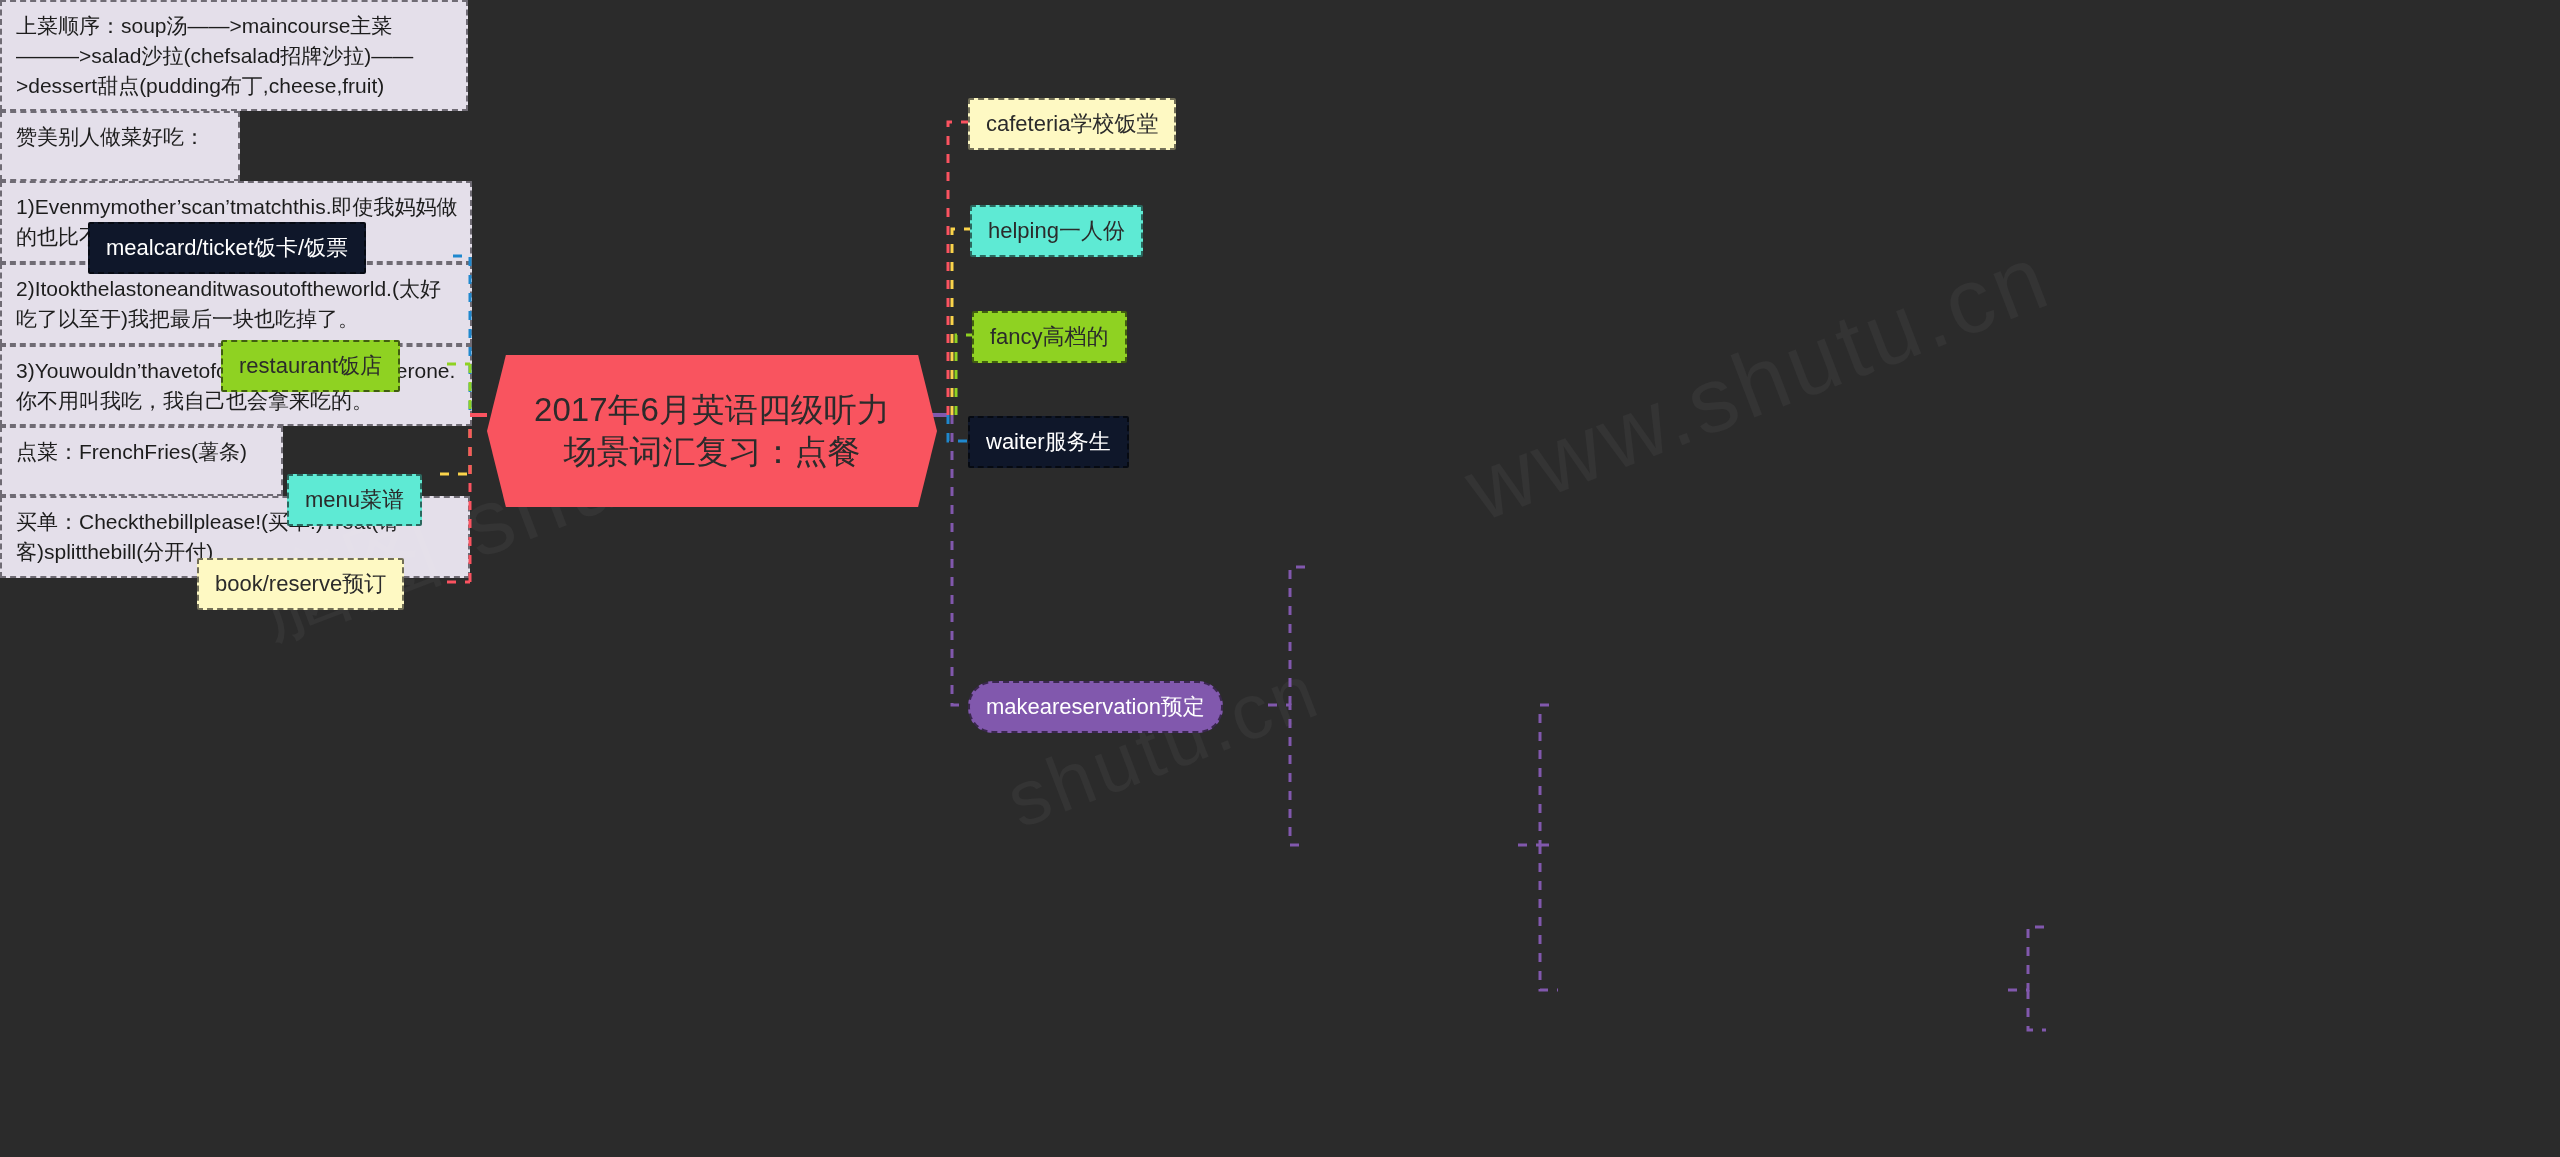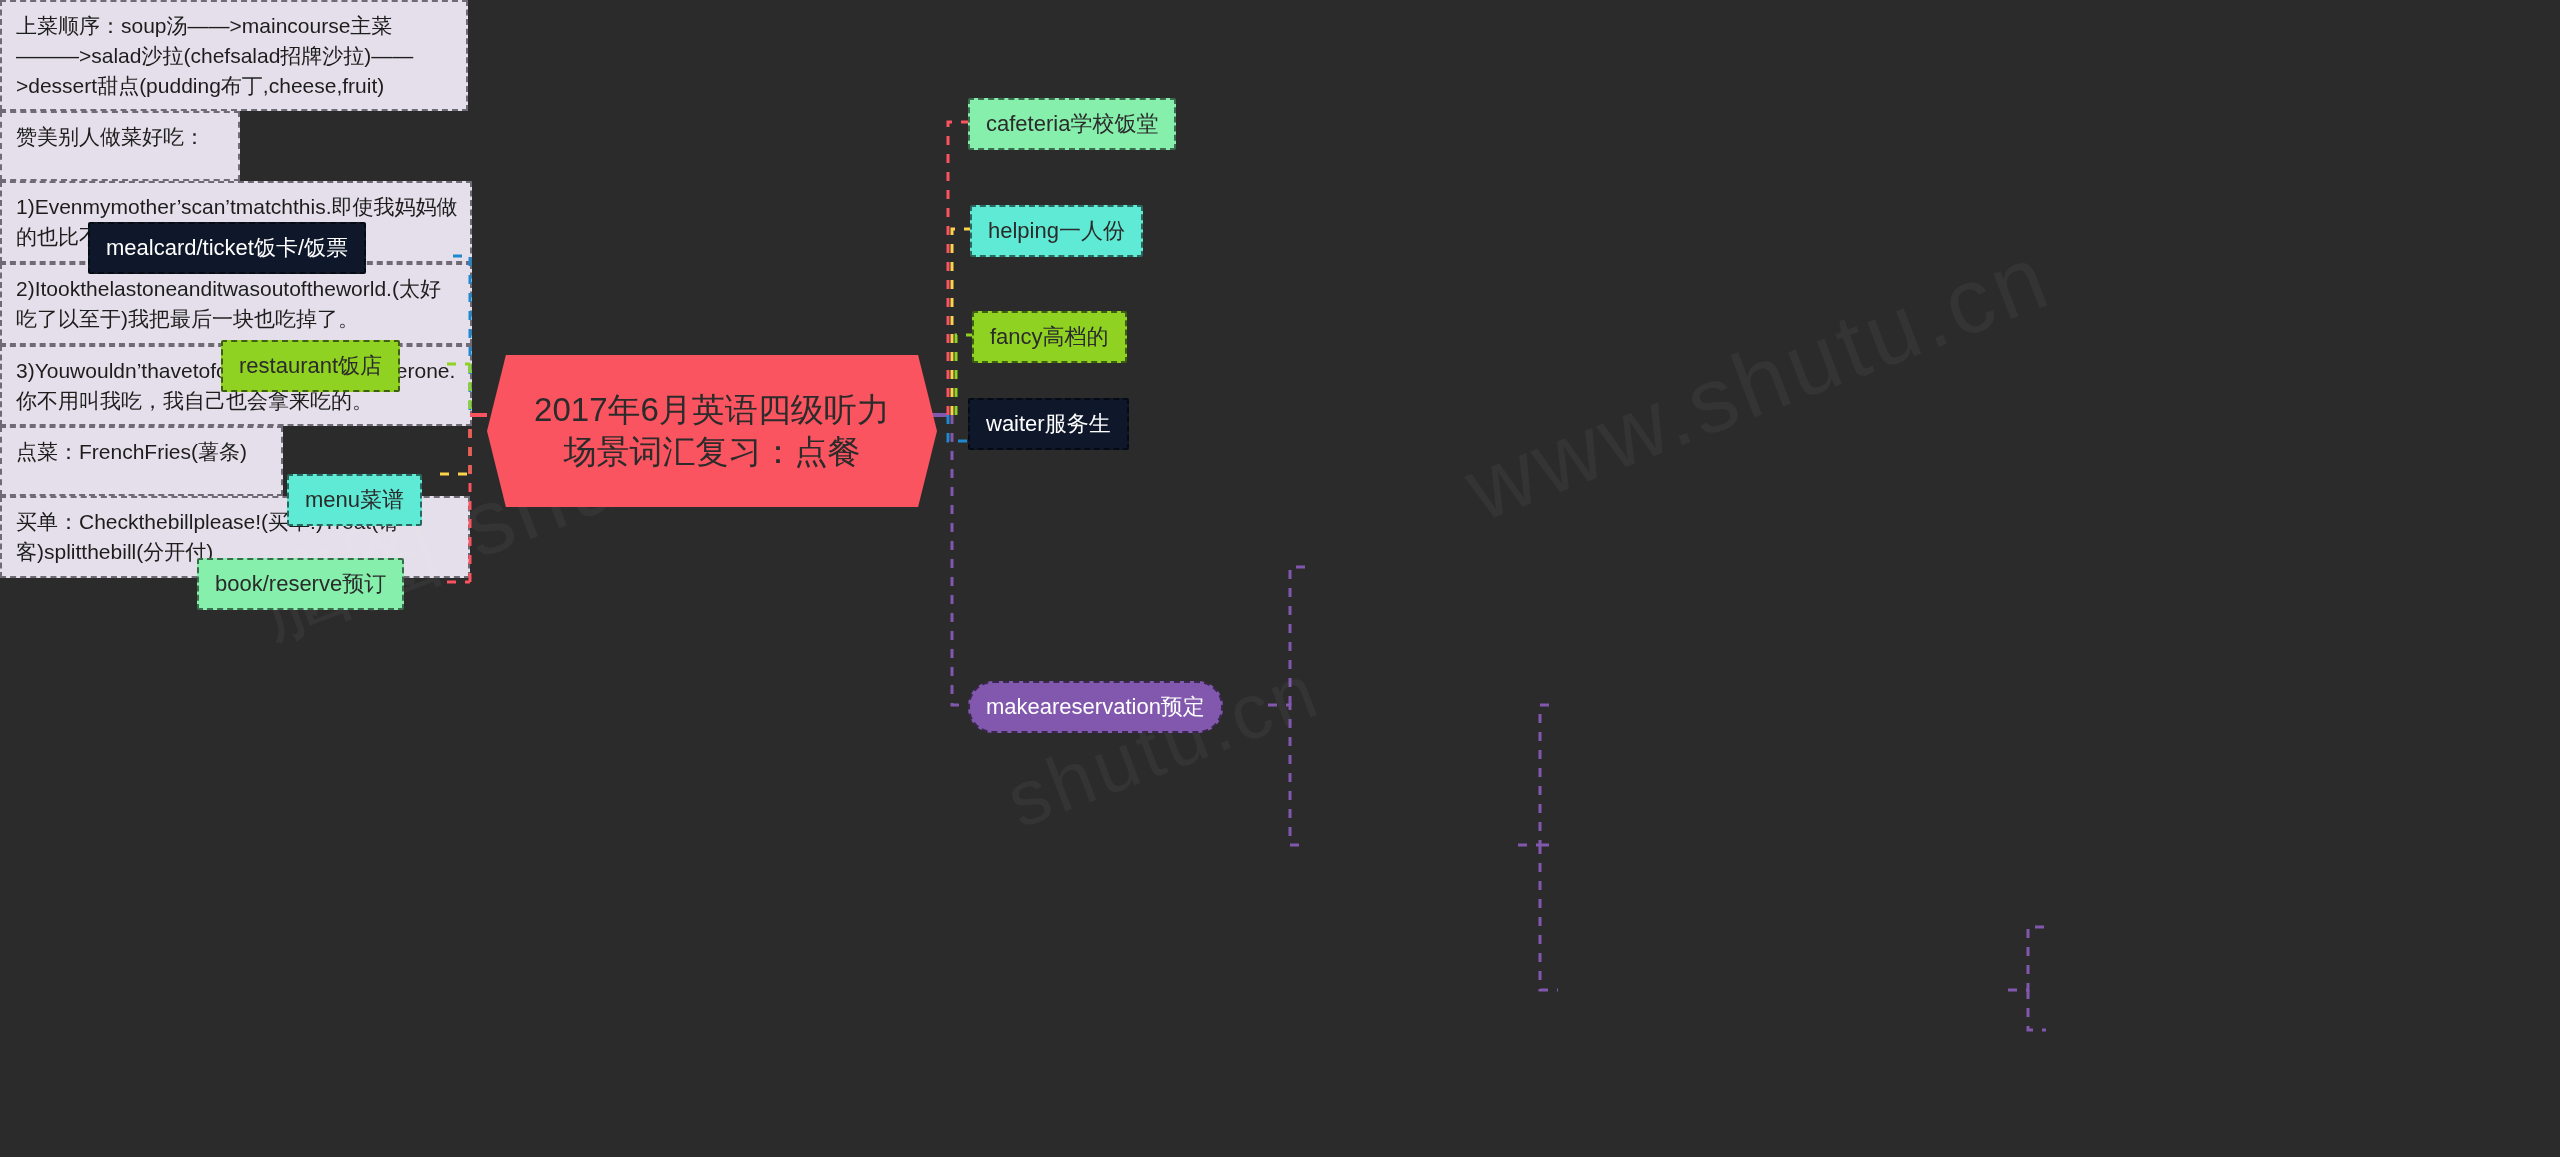--- a/index.html
+++ b/index.html
@@ -58,21 +58,21 @@
     padding: 9px 16px;
     border: 2px dashed rgba(0,0,0,0.55);
     border-radius: 2px;
   }
   .lvl1.dark-text { color: #2b2b2b; }
   .lvl1.light-text { color: #ffffff; }
 
   .c-blue   { background: #0f172a; }
   .c-green  { background: #8fd222; }
   .c-yellow { background: #5eead4; }
-  .c-red    { background: #86efac; }
+  .c-red    { background: #fef9c3; }
   .c-purple { background: #8158ad; }
 
   
   .note {
     background: #e4dfea;
     color: #1d1d1d;
     font-size: 21px;
     line-height: 1.42;
     padding: 9px 12px 9px 14px;
     border: 2px dashed #6f6b74;
@@ -176,21 +176,21 @@
   </div>
 
   <div class="node lvl1 c-yellow dark-text" style="left:970px; top:205px;">
     <span class="node-inner">helping一人份</span>
   </div>
 
   <div class="node lvl1 c-green dark-text" style="left:972px; top:311px;">
     <span class="node-inner">fancy高档的</span>
   </div>
 
-  <div class="node lvl1 c-blue light-text" style="left:968px; top:398px;">
+  <div class="node lvl1 c-blue light-text" style="left:968px; top:416px;">
     <span class="node-inner">waiter服务生</span>
   </div>
 
   <div class="node lvl1 c-purple light-text" style="left:968px; top:681px;border-radius:25px;">
     <span class="node-inner">makeareservation预定</span>
   </div>
 
   <div class="note" style="left:1312px; top:509px; width:438px;">
     <span class="node-inner">上菜顺序：soup汤——&gt;maincourse主菜———&gt;salad沙拉(chefsalad招牌沙拉)——&gt;dessert甜点(pudding布丁,cheese,fruit)</span>
   </div>

